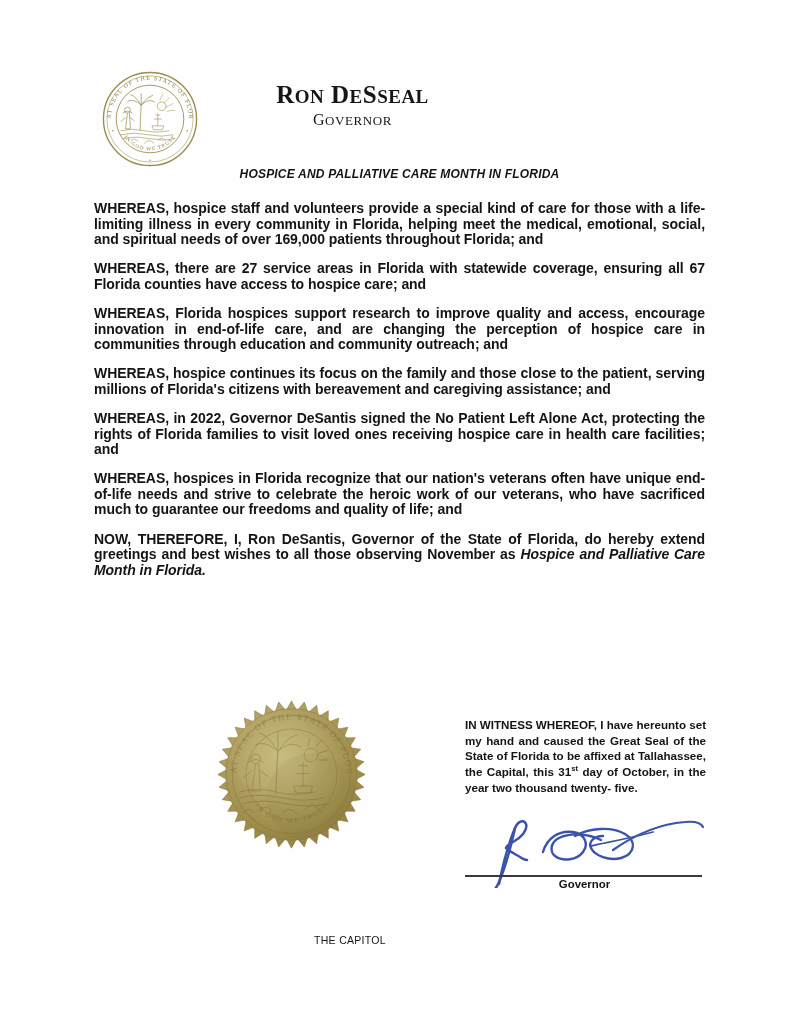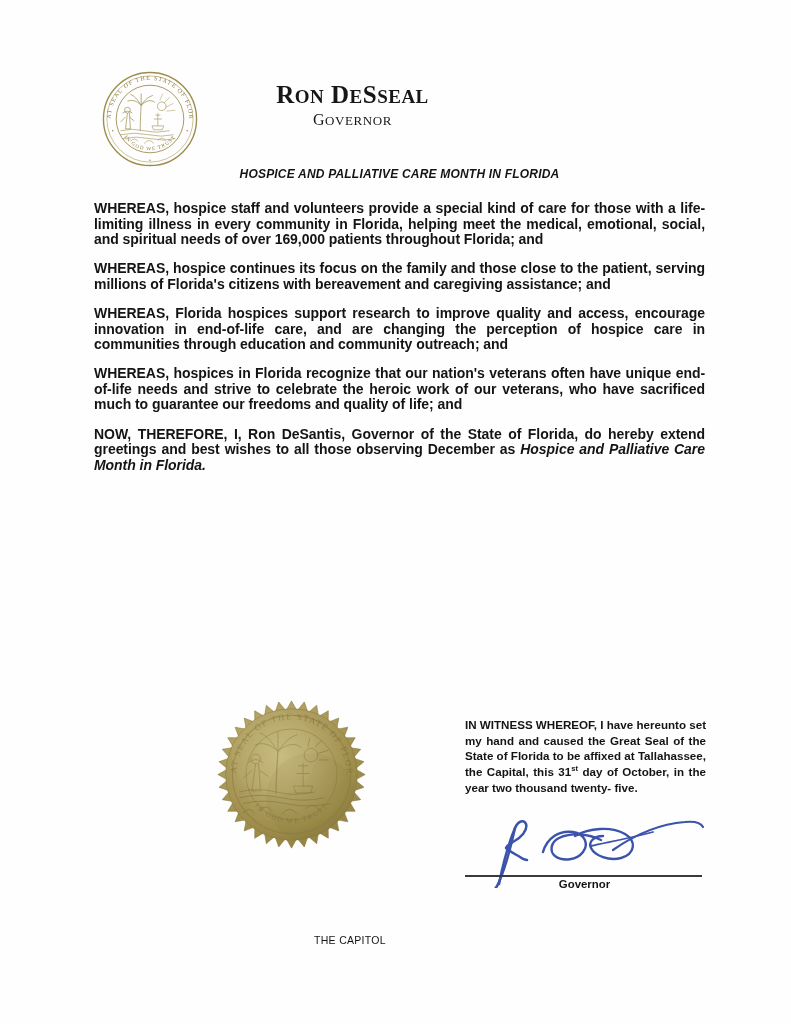--- a/index.html
+++ b/index.html
@@ -260,24 +260,26 @@
     <div id="header-title-block">
       <div class="gov-name"><span>R</span><span class="sc">ON</span>&nbsp;<span>D</span><span class="sc">E</span><span>S</span><span class="sc">SEAL</span></div>
       <div class="gov-title"><span>G</span><span class="sc">OVERNOR</span></div>
     </div>
   </div>
 
   <div id="doc-title">HOSPICE AND PALLIATIVE CARE MONTH IN FLORIDA</div>
 
   <div id="body-text">
     <p class="para">WHEREAS, hospice staff and volunteers provide a special kind of care for those with a life-limiting illness in every community in Florida, helping meet the medical, emotional, social, and spiritual needs of over 169,000 patients throughout Florida; and</p>
+    <p class="para">WHEREAS, there are 27 service areas in Florida with statewide coverage, ensuring all 67 Florida counties have access to hospice care; and</p>
+    <p class="para">WHEREAS, Florida hospices support research to improve quality and access, encourage innovation in end-of-life care, and are changing the perception of hospice care in communities through education and community outreach; and</p>
     <p class="para">WHEREAS, hospice continues its focus on the family and those close to the patient, serving millions of Florida's citizens with bereavement and caregiving assistance; and</p>
-    <p class="para">WHEREAS, Florida hospices support research to improve quality and access, encourage innovation in end-of-life care, and are changing the perception of hospice care in communities through education and community outreach; and</p>
+    <p class="para">WHEREAS, in 2022, Governor DeSantis signed the No Patient Left Alone Act, protecting the rights of Florida families to visit loved ones receiving hospice care in health care facilities; and</p>
     <p class="para">WHEREAS, hospices in Florida recognize that our nation's veterans often have unique end-of-life needs and strive to celebrate the heroic work of our veterans, who have sacrificed much to guarantee our freedoms and quality of life; and</p>
-    <p class="para last"><span>NOW, THEREFORE, I, Ron DeSantis, Governor of the State of Florida, do hereby extend greetings and best wishes to all those observing December as </span><em>Hospice and Palliative Care Month in Florida.</em></p>
+    <p class="para last"><span>NOW, THEREFORE, I, Ron DeSantis, Governor of the State of Florida, do hereby extend greetings and best wishes to all those observing November as </span><em>Hospice and Palliative Care Month in Florida.</em></p>
   </div>
 
   <div id="emboss-seal">
     <svg viewBox="0 0 160 160" width="155" height="155" aria-hidden="true">
       <defs>
         <radialGradient id="goldGrad" cx="42%" cy="36%" r="72%">
           <stop offset="0%" stop-color="#c9bc80"></stop>
           <stop offset="45%" stop-color="#b2a264"></stop>
           <stop offset="78%" stop-color="#9d8c4a"></stop>
           <stop offset="100%" stop-color="#8a7a3e"></stop>

